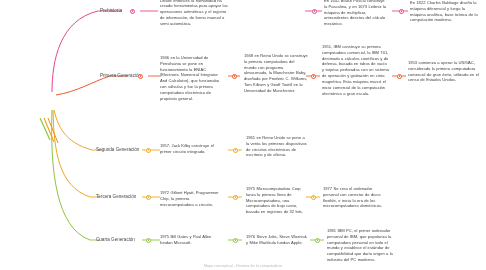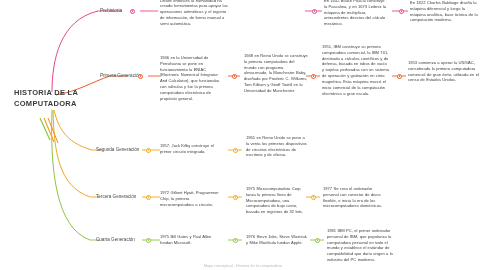--- a/index.html
+++ b/index.html
@@ -113,23 +113,20 @@
     <path d="M90,240 L100,240" stroke="#8cc63e" stroke-width="0.9" fill="none"></path>
     <path d="M142,240 L160,240" stroke="#8cc63e" stroke-width="0.9" fill="none"></path>
     <path d="M228,240 L242,240" stroke="#8cc63e" stroke-width="0.9" fill="none"></path>
     <path d="M310,240 L324,240" stroke="#8cc63e" stroke-width="0.9" fill="none"></path>
 
     <path d="M40,118 L50,140" stroke="#8cc63e" stroke-width="1.2" fill="none"></path>
     <path d="M44,118 L54,142" stroke="#f0a81e" stroke-width="1.2" fill="none"></path>
     <path d="M48,118 L58,143" stroke="#ef8c1e" stroke-width="1" fill="none"></path>
   </svg>
 
-  <div class="node root">
-    <span>HISTORIA DE LA COMPUTADORA</span>
-  </div>
 
   <div class="branch-label" style="left:100px;top:8px;">Prehistoria</div>
   <div class="dot c1" style="left:130px;top:8.5px;"></div>
   <div class="blk" style="left:160px;top:-14px;width:68px;">El ábaco es considerado el primer instrumento de cálculo conocido. Desde entonces la humanidad ha creado herramientas para apoyar las operaciones aritméticas y el registro de información, de forma manual o semi automática.</div>
   <div class="dot c1" style="left:312px;top:8.5px;"></div>
   <div class="blk" style="left:324px;top:-2px;width:64px;">En 1642 Blaise Pascal construye la Pascalina, y en 1673 Leibniz la máquina de multiplicar, antecedentes directos del cálculo mecánico.</div>
   <div class="dot c1" style="left:399px;top:8.5px;"></div>
   <div class="blk" style="left:410px;top:0px;width:70px;">En 1822 Charles Babbage diseña la máquina diferencial y luego la máquina analítica, base teórica de la computación moderna.</div>
 
   <div class="branch-label" style="left:100px;top:73px;">Primera Generación</div>

